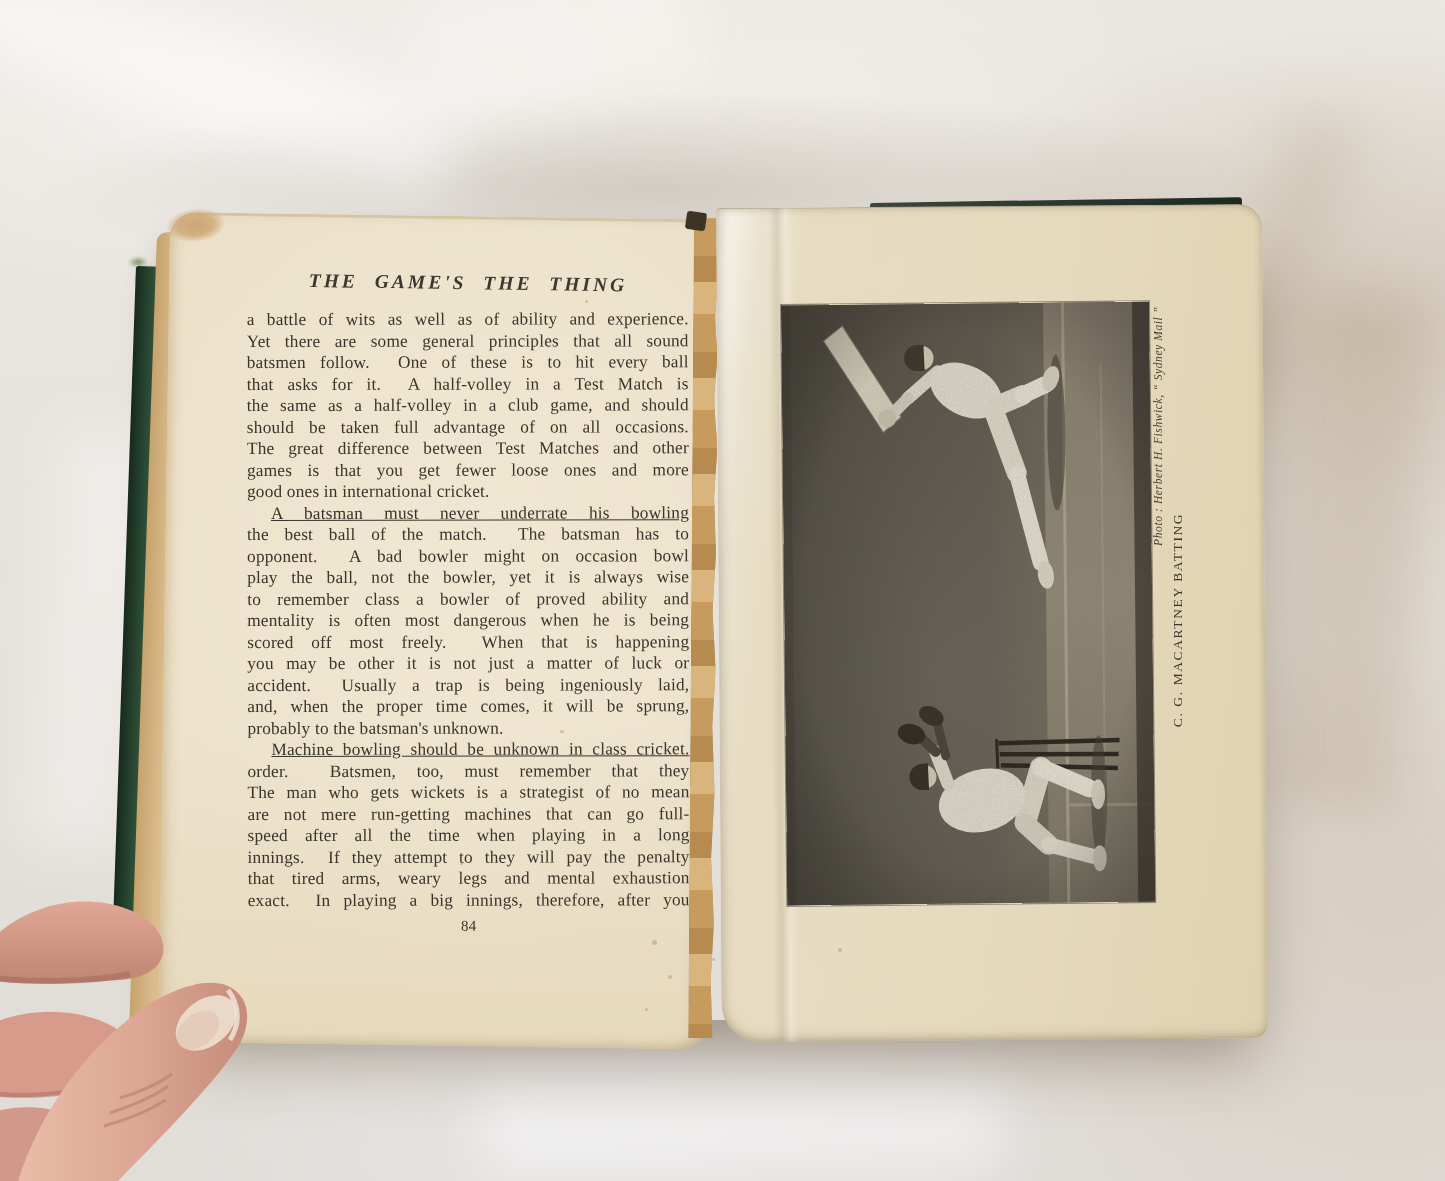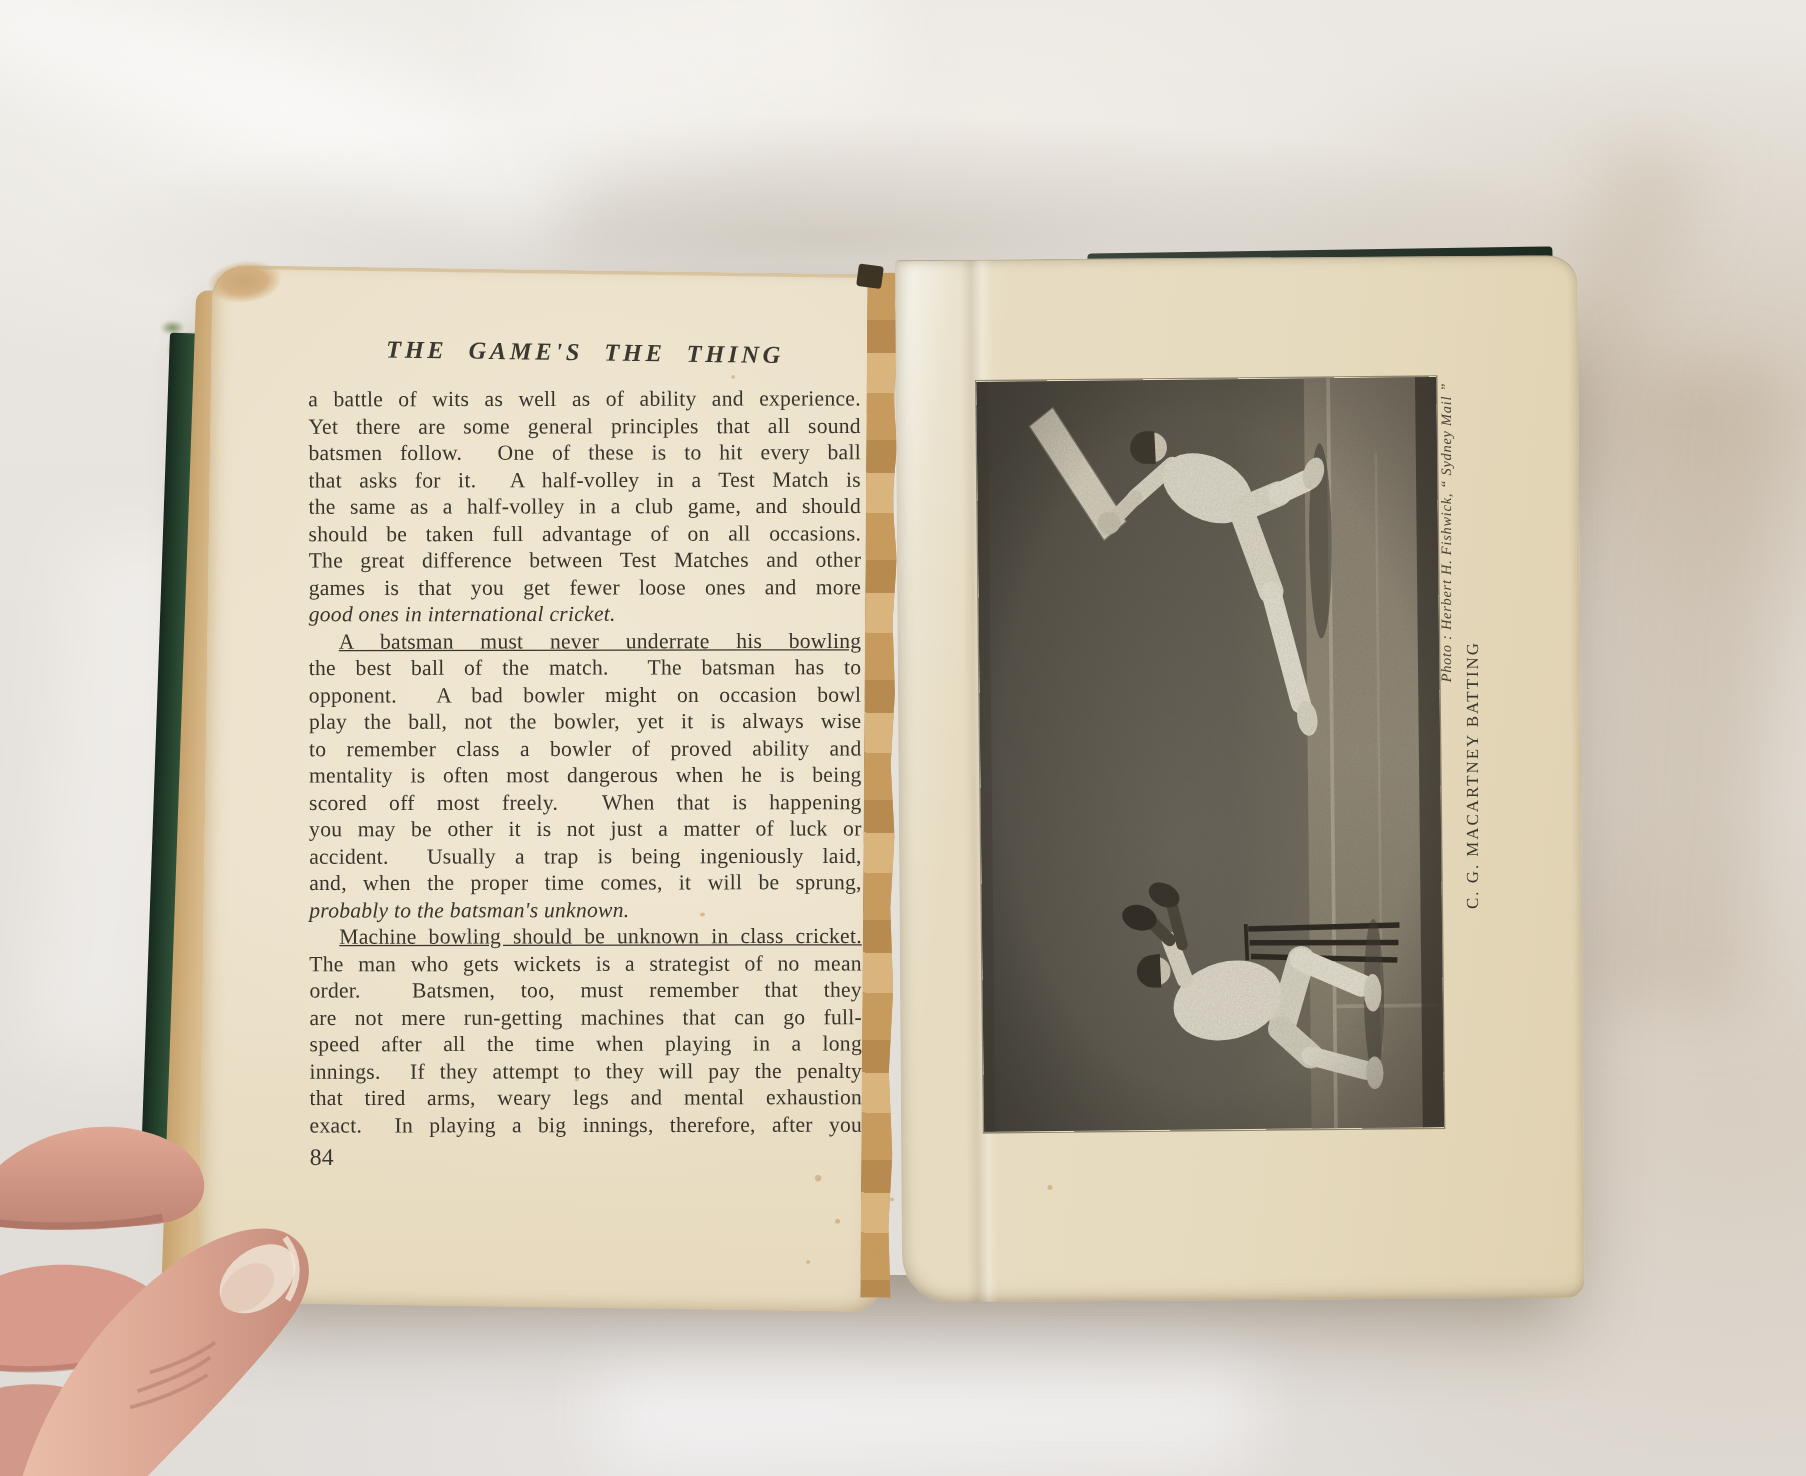--- a/index.html
+++ b/index.html
@@ -79,23 +79,23 @@
     font-size:19.5px;letter-spacing:3px;word-spacing:9px;color:#3b382f;
   }
   .text-block{
     position:absolute;left:78px;top:96px;width:442px;
     transform:rotate(-0.9deg);transform-origin:top left;
     font-size:17.3px;line-height:21.5px;color:var(--ink);
     letter-spacing:.2px;
   }
   .line{white-space:pre-wrap;text-align:justify;text-align-last:justify;}
   .line.indent{text-indent:24px;text-decoration:underline;}
-  .line.para-end{text-align-last:left;font-style:italic;}
+  .line.para-end{text-align-last:left;}
   .page-number{
-    text-align:left;font-size:19px;margin-top:5px;color:var(--ink);
+    text-align:center;font-size:15px;margin-top:5px;color:var(--ink);
   }
   
   .deckle{
     position:absolute;left:694px;top:218px;width:25px;height:820px;
     transform:rotate(0.4deg);transform-origin:top left;
     background:
       repeating-linear-gradient(180deg,#c79a5d 0 38px,#b78a50 38px 64px,#d9b47c 64px 96px),
       linear-gradient(90deg,#8a6a3e, #c79a5d 40%);
     clip-path:polygon(0 0,100% 0,88% 3%,100% 7%,86% 12%,98% 17%,84% 22%,100% 28%,88% 34%,97% 41%,85% 48%,99% 55%,87% 62%,98% 70%,86% 78%,99% 86%,88% 93%,96% 100%,0 100%);
     box-shadow:-4px 0 6px rgba(60,45,25,.45);
@@ -192,22 +192,22 @@
           <div class="line">to remember class a bowler of proved ability and</div>
           <div class="line">mentality is often most dangerous when he is being</div>
           <div class="line">scored off most freely.  When that is happening</div>
           <div class="line">you may be other it is not just a matter of luck or</div>
           <div class="line">accident.  Usually a trap is being ingeniously laid,</div>
           <div class="line">and, when the proper time comes, it will be sprung,</div>
           <div class="line para-end">probably to the batsman's unknown.</div>
         </div>
         <div>
           <div class="line indent">Machine bowling should be unknown in class cricket.</div>
+          <div class="line">order.  Batsmen, too, must remember that they</div>
           <div class="line">The man who gets wickets is a strategist of no mean</div>
-          <div class="line">order.  Batsmen, too, must remember that they</div>
           <div class="line">are not mere run-getting machines that can go full-</div>
           <div class="line">speed after all the time when playing in a long</div>
           <div class="line">innings.  If they attempt to they will pay the penalty</div>
           <div class="line">that tired arms, weary legs and mental exhaustion</div>
           <div class="line">exact.  In playing a big innings, therefore, after you</div>
         </div>
         <div class="page-number">84</div>
       </div>
   </div>
 

